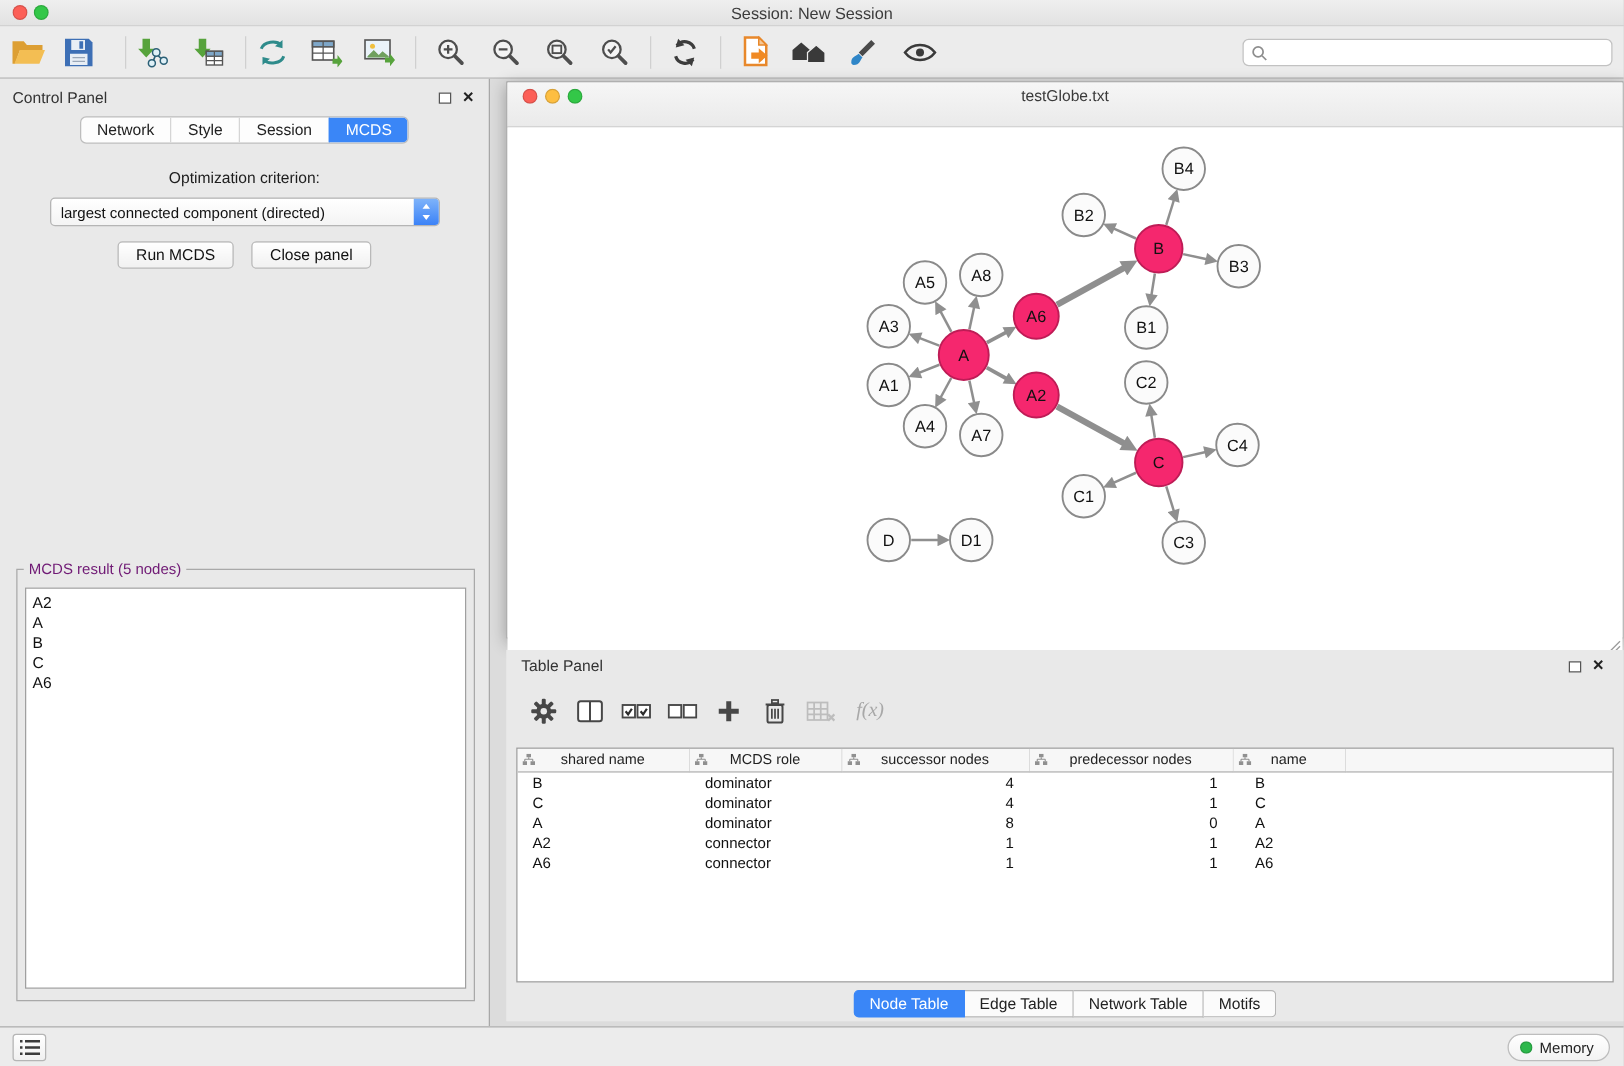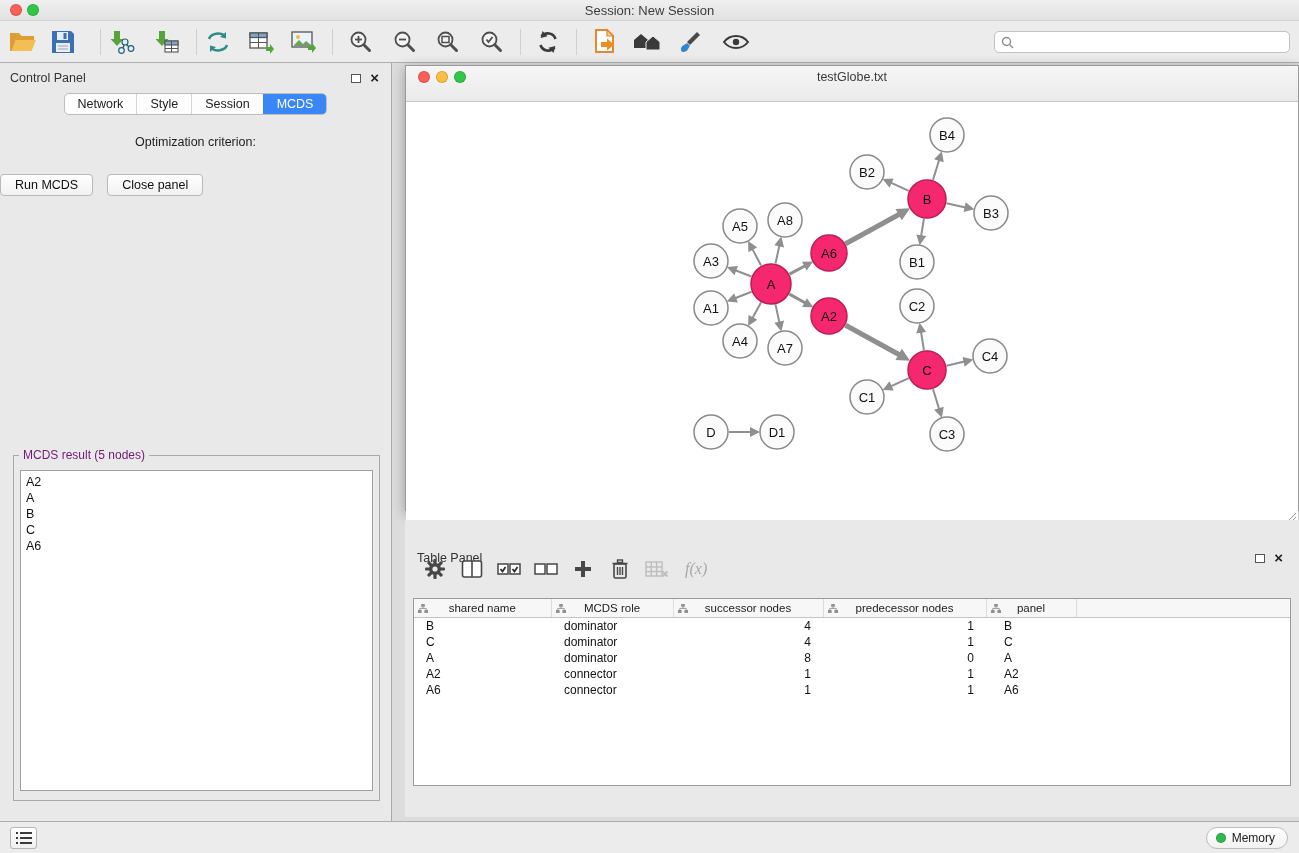--- a/index.html
+++ b/index.html
@@ -91,21 +91,21 @@
   }
   .dd-cap {
     position:absolute; right:0; top:0; bottom:0; width:20px;
     background:linear-gradient(#7EB3FA,#3B82F7); border-radius:0 3px 3px 0;
   }
   .dd-cap i { position:absolute; left:50%; transform:translateX(-50%); width:0; height:0;
     border-left:3.5px solid transparent; border-right:3.5px solid transparent; }
   .dd-cap .up { top:4px; border-bottom:4.5px solid #fff; }
   .dd-cap .dn { bottom:4px; border-top:4.5px solid #fff; }
 
-  .btn-row { margin-top:25px; display:flex; gap:14px; }
+  .btn-row { margin-top:12px; display:flex; justify-content:center; gap:14px; }
   .mac-btn {
     padding:3px 14px; font-size:12.5px; color:#111;
     background:linear-gradient(#FFFFFF,#F1F1F1);
     border:1px solid #B9B9B9; border-radius:4px; cursor:default;
     font-family:"Liberation Sans", sans-serif;
   }
 
   .result-group {
     position:absolute; left:13px; right:11px; top:392px; bottom:20px;
     border:1px solid #A9A9A9;
@@ -137,21 +137,21 @@
   .net-titlebar .tl-red { left:12px; }
   .net-titlebar .tl-yellow { left:30px; }
   .net-titlebar .tl-green { left:48px; }
   .net-title { position:absolute; left:0; right:0; top:4px; text-align:center; font-size:12.5px; color:#3A3A3A; }
   .net-content { position:relative; width:892px; height:422px; background:#FFFFFF; overflow:hidden; }
   #graph-svg text { font-family:"Liberation Sans", sans-serif; }
   .resize-grip { position:absolute; right:1px; bottom:1px; }
 
   
   .table-panel { position:absolute; left:13px; right:0; top:457px; bottom:4px; background:#E9E9E9; }
-  .table-panel .panel-head { padding:6px 16px 0 12px;margin-top:25px; }
+  .table-panel .panel-head { padding:6px 16px 0 12px; }
   .table-toolbar {
     position:absolute; left:0; right:0; top:26px; height:46px;
     display:flex; align-items:center; padding-left:17px; gap:11px;
   }
   .ttbtn {
     width:26px; height:28px; background:transparent; border:none;
     display:flex; align-items:center; justify-content:center; cursor:default;
   }
   .fx-label { font-size:16px; font-style:italic; font-family:"Liberation Serif", serif; color:#A8A8A8; padding-left:4px; }
 
@@ -357,20 +357,27 @@
       <span class="float-ico"></span>
       <span class="close-ico">×</span>
     </div>
     <div class="seg-tabs">
       <div class="seg">Network</div>
       <div class="seg">Style</div>
       <div class="seg">Session</div>
       <div class="seg active">MCDS</div>
     </div>
     <div class="opt-label">Optimization criterion:</div>
+    <div class="dropdown">
+      <span class="dd-text">largest connected component (directed)</span>
+      <span class="dd-cap">
+          <i class="up"></i>
+          <i class="dn"></i>
+        </span>
+    </div>
     <div class="btn-row">
       <button class="mac-btn">Run MCDS</button>
       <button class="mac-btn">Close panel</button>
     </div>
     <div class="result-group">
       <span class="group-title">MCDS result (5 nodes)</span>
       <div class="result-list" id="mcds-list">
           <div class="result-item">A2</div>
           <div class="result-item">A</div>
           <div class="result-item">B</div>
@@ -645,21 +652,21 @@
                   </span>
                 </th>
                 <th>
                   <span class="th-inner">
                     <span class="tree-ico"><svg width="10" height="9" viewBox="0 0 10 9">
                         <rect x="3.2" y="0" width="3.6" height="2.8" fill="#909090"></rect>
                         <path d="M5 2.8 V4.4 M1.8 4.4 H8.2 M1.8 4.4 V6 M8.2 4.4 V6" stroke="#909090" stroke-width="0.9" fill="none"></path>
                         <rect x="0" y="6" width="3.6" height="3" fill="#909090"></rect>
                         <rect x="6.4" y="6" width="3.6" height="3" fill="#909090"></rect>
                       </svg></span>
-                    <span>panel</span>
+                    <span>name</span>
                   </span>
                 </th>
                 <th class="filler"></th>
               </tr>
             </thead>
           <tbody id="table-body">
               <tr>
                 <td class="al-left col-0">B</td>
                 <td class="al-left col-1">dominator</td>
                 <td class="al-right col-2">4</td>
@@ -695,20 +702,26 @@
                 <td class="al-left col-0">A6</td>
                 <td class="al-left col-1">connector</td>
                 <td class="al-right col-2">1</td>
                 <td class="al-right col-3">1</td>
                 <td class="al-left col-4">A6</td>
                 <td></td>
               </tr>
             </tbody>
         </table>
       </div>
+      <div class="bottom-tabs">
+        <div class="btab active">Node Table</div>
+        <div class="btab">Edge Table</div>
+        <div class="btab">Network Table</div>
+        <div class="btab">Motifs</div>
+      </div>
     </div>
 
   </div>
 </div>
 
 <div class="statusbar">
   <button class="status-left-btn">
     <svg width="16" height="14" viewBox="0 0 16 14">
         <g fill="#3B3B3B">
           <rect x="0" y="1" width="2" height="2"></rect>

